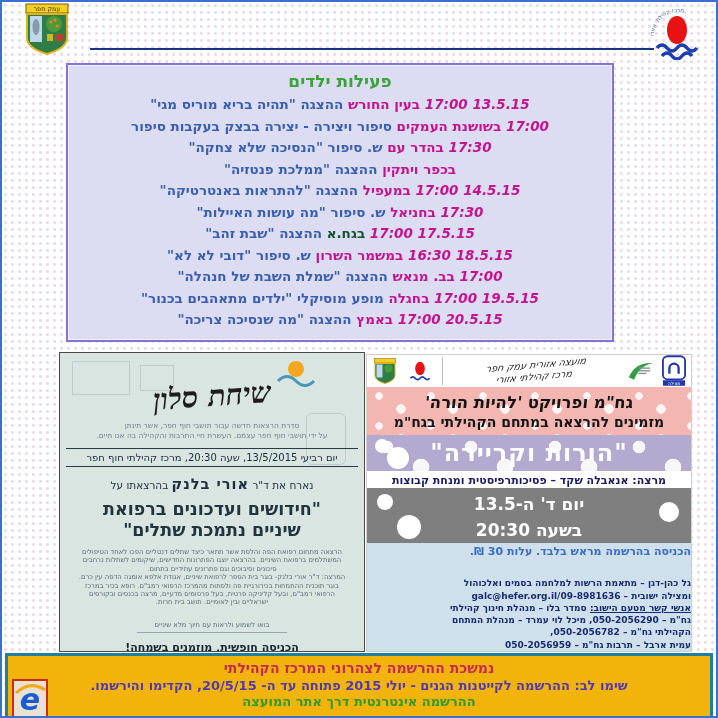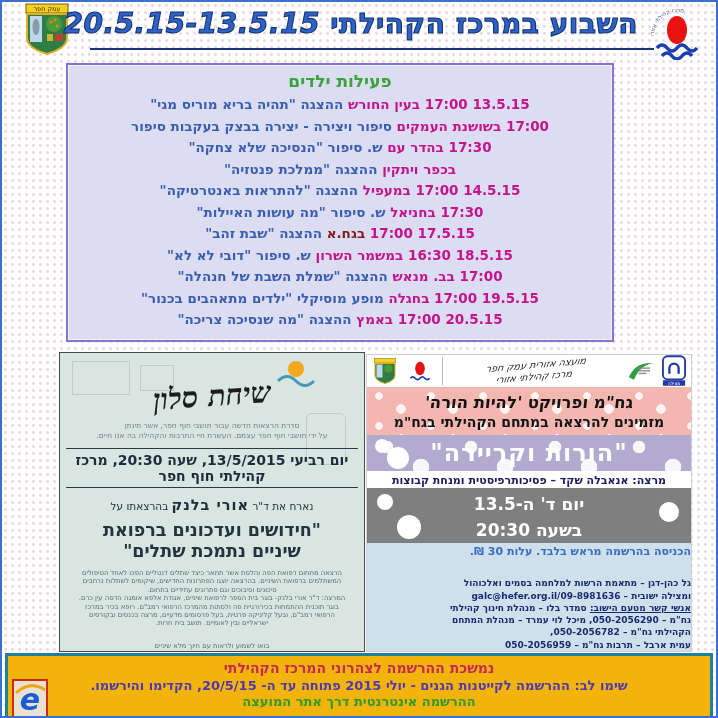--- a/index.html
+++ b/index.html
@@ -25,40 +25,40 @@
   
   .kids {
     position:absolute; left:64px; top:61px; width:548px; height:279px;
     background:#dcdcf3; border:2px solid #8274d4; box-shadow: inset 0 0 0 1px #f2f0fb;
   }
   .kids-title { text-align:center; font-size:17px; font-weight:bold; color:#3aa33a; margin-top:6px; }
   .kids-list { margin-top:3px; }
   .kids-row { direction:rtl; text-align:center; font-size:13.5px; font-weight:bold; line-height:21.5px; white-space:nowrap; }
   .mag { color:#c4148c; }
   .blue { color:#3a5fae; }
-  .navy { color:#7f1d1d; }
-  .num { direction:ltr; unicode-bidi:isolate; }
+  .navy { color:#14532d; }
+  .num { direction:ltr; unicode-bidi:isolate; font-style:italic; }
   
   .salon {
     position:absolute; left:57px; top:350px; width:306px; height:300px;
     background:#d8e5e1; border:1px solid #4a4a4a; overflow:hidden;
   }
   .sketch { position:absolute; border:1px solid rgba(40,60,70,.14); }
   .s1 { left:12px; top:8px; width:58px; height:34px; }
   .s2 { left:80px; top:12px; width:34px; height:26px; }
   .s3 { right:18px; top:60px; width:40px; height:52px; border-radius:6px; }
   .salon-logo { position:absolute; right:46px; top:6px; }
   .script-title {
     margin-top:26px; text-align:center; direction:rtl;
     font-family:"DejaVu Serif", serif; font-style:italic; font-weight:bold;
     font-size:29px; color:#1d1d1d; transform:rotate(-4deg);
   }
   .salon-intro { direction:rtl; text-align:center; font-size:7.5px; color:#76828a; line-height:10px; margin-top:8px; }
   .salon-when {
-    direction:rtl; text-align:center; font-size:14px; font-weight:bold; color:#1c2c3a;
+    direction:rtl; text-align:center; font-size:10px; font-weight:normal; color:#1c2c3a;
     border-top:1.5px solid #2a3a44; border-bottom:1.5px solid #2a3a44;
     margin:7px 6px 0 6px; padding:3px 0;
   }
   .salon-host { direction:rtl; text-align:center; font-size:10.5px; color:#1c2c3a; margin-top:9px; }
   .salon-host b { font-size:14.5px; letter-spacing:1px; }
   .talk-title { direction:rtl; text-align:center; font-size:17.5px; font-weight:bold; color:#22343e; line-height:21px; margin-top:7px; }
   .salon-body { direction:rtl; text-align:center; font-size:6.8px; color:#5c6c74; line-height:8.4px; margin:7px 16px 0 16px; }
   .salon-body .b3 { margin-top:14px; }
   .rule { width:150px; height:1px; background:#8fa6ae; margin:3px auto 0 auto; }
   .salon-free { direction:rtl; text-align:center; font-size:11px; font-weight:bold; color:#18242e; margin-top:8px; }
@@ -114,24 +114,20 @@
     <rect x="9" y="13" width="12" height="26" fill="#bcd8ea"></rect>
     <ellipse cx="15" cy="24" rx="3.5" ry="8" fill="#8a9aa8"></ellipse>
     <circle cx="33" cy="21" r="8" fill="#4a9a3a"></circle>
     <circle cx="30" cy="19" r="1.5" fill="#f08020"></circle>
     <circle cx="36" cy="23" r="1.5" fill="#f08020"></circle>
     <circle cx="34" cy="17" r="1.5" fill="#f08020"></circle>
     <rect x="26" y="31" width="6" height="7" fill="#c8b830"></rect>
     <rect x="34" y="31" width="8" height="7" fill="#c04030"></rect>
   </svg>
 
-  <div class="page-title">
-    <span>השבוע במרכז הקהילתי</span>
-    <span class="dates" dir="ltr">20.5.15-13.5.15</span>
-  </div>
   <div class="title-underline"></div>
 
   <svg class="center-logo" viewBox="0 0 66 58">
     <defs>
         <path id="arc" d="M 10,34 A 24,24 0 1 1 58,34"></path>
       </defs>
     <text font-size="5.5" fill="#445a8a"><textPath href="#arc">מרכז קהילתי אזורי</textPath></text>
     <ellipse cx="33" cy="28" rx="10" ry="14" fill="#e81212"></ellipse>
     <path d="M13,46 q5,-6 10,0 q5,6 10,0 q5,-6 10,0 q5,6 10,0" stroke="#1b3fae" stroke-width="3.5" fill="none"></path>
     <path d="M18,54 q5,-6 10,0 q5,6 10,0 q5,-6 10,0" stroke="#1b3fae" stroke-width="3.5" fill="none"></path>

